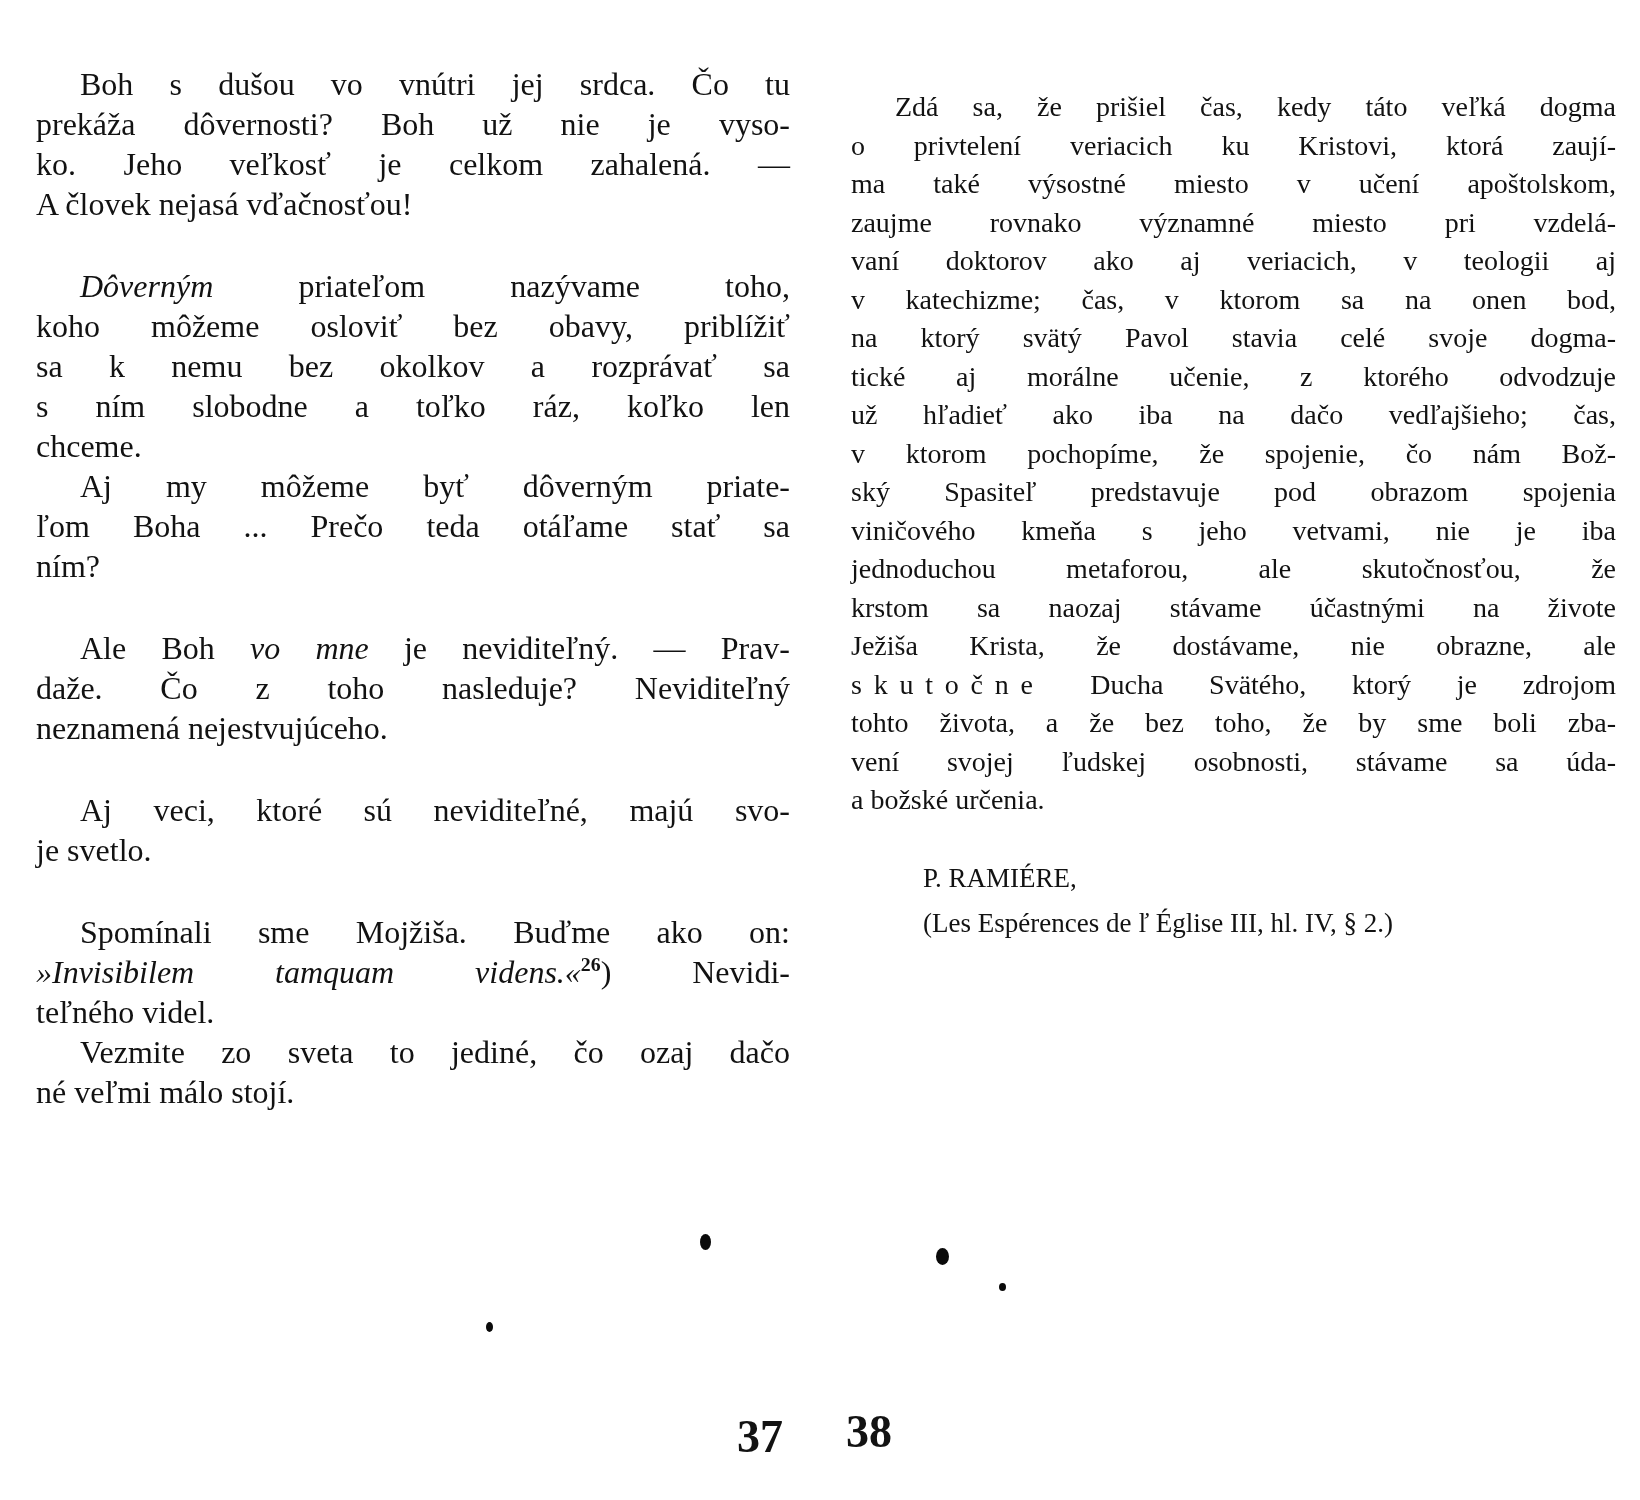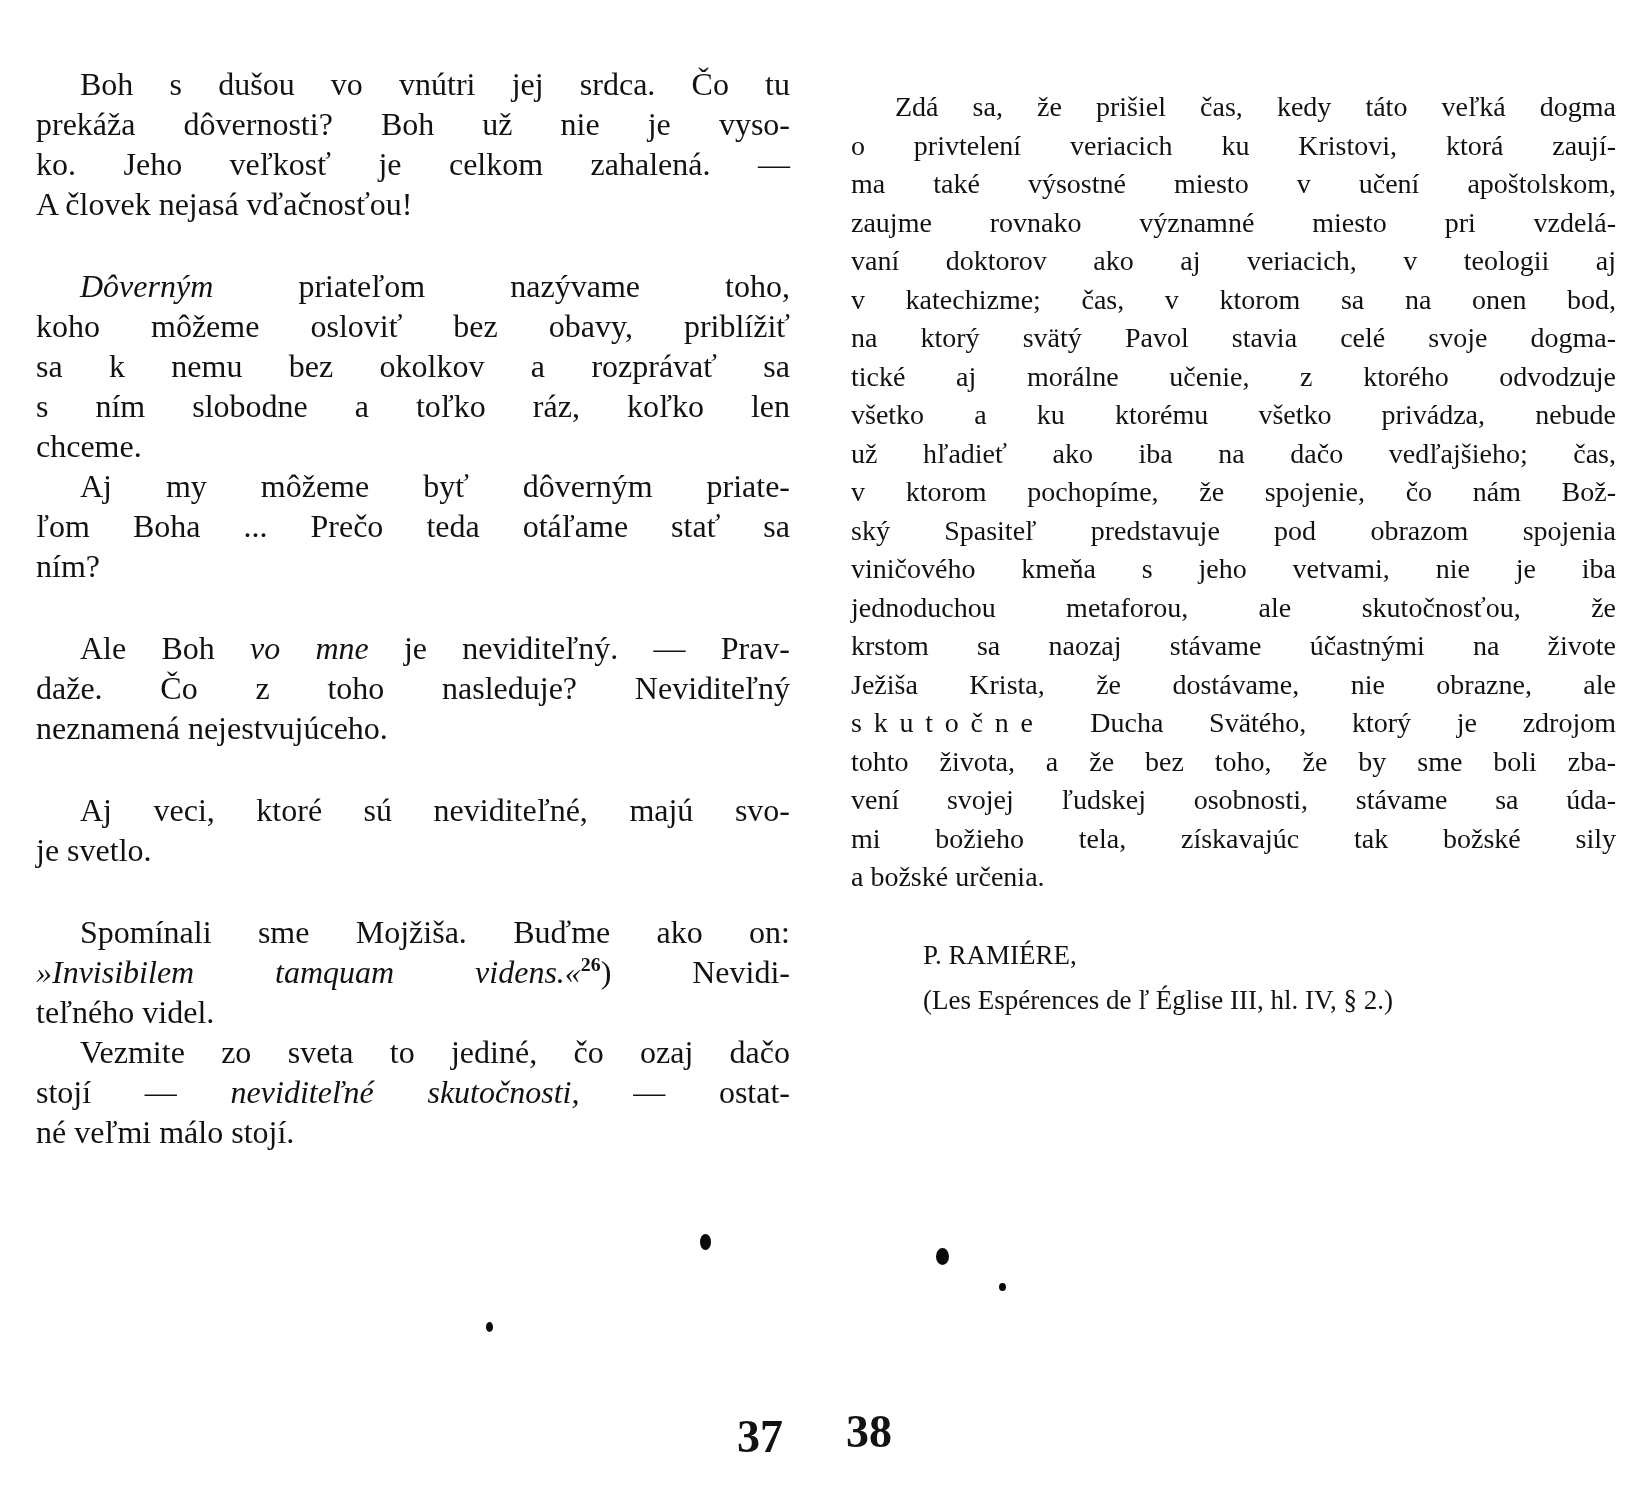--- a/index.html
+++ b/index.html
@@ -59,46 +59,43 @@
       <div class="line last"><span>ním?</span></div>
       <div class="line gap indent"><span>Ale Boh </span><span class="italic">vo mne</span><span> je neviditeľný. — Prav-</span></div>
       <div class="line"><span>daže. Čo z toho nasleduje? Neviditeľný</span></div>
       <div class="line last"><span>neznamená nejestvujúceho.</span></div>
       <div class="line gap indent"><span>Aj veci, ktoré sú neviditeľné, majú svo-</span></div>
       <div class="line last"><span>je svetlo.</span></div>
       <div class="line gap indent"><span>Spomínali sme Mojžiša. Buďme ako on:</span></div>
       <div class="line"><span class="italic">»Invisibilem tamquam videns.«</span><span class="sup">26</span><span>) Nevidi-</span></div>
       <div class="line last"><span>teľného videl.</span></div>
       <div class="line indent"><span>Vezmite zo sveta to jediné, čo ozaj dačo</span></div>
-      <div class="line"><span>stojí — </span><span class="italic">neviditeľné skutočnosti,</span><span> — ostat-</span></div>
       <div class="line last"><span>né veľmi málo stojí.</span></div>
     </div>
 
   <div class="column right-column">
 
   <div class="line indent"><span>Zdá sa, že prišiel čas, kedy táto veľká dogma</span></div>
       <div class="line"><span>o privtelení veriacich ku Kristovi, ktorá zaují-</span></div>
       <div class="line"><span>ma také výsostné miesto v učení apoštolskom,</span></div>
       <div class="line"><span>zaujme rovnako významné miesto pri vzdelá-</span></div>
       <div class="line"><span>vaní doktorov ako aj veriacich, v teologii aj</span></div>
       <div class="line"><span>v katechizme; čas, v ktorom sa na onen bod,</span></div>
       <div class="line"><span>na ktorý svätý Pavol stavia celé svoje dogma-</span></div>
       <div class="line"><span>tické aj morálne učenie, z ktorého odvodzuje</span></div>
-      <div class="line"><span>všetko a ku ktorému všetko privádza, nebude</span></div>
       <div class="line"><span>už hľadieť ako iba na dačo vedľajšieho; čas,</span></div>
       <div class="line"><span>v ktorom pochopíme, že spojenie, čo nám Bož-</span></div>
       <div class="line"><span>ský Spasiteľ predstavuje pod obrazom spojenia</span></div>
       <div class="line"><span>viničového kmeňa s jeho vetvami, nie je iba</span></div>
       <div class="line"><span>jednoduchou metaforou, ale skutočnosťou, že</span></div>
       <div class="line"><span>krstom sa naozaj stávame účastnými na živote</span></div>
       <div class="line"><span>Ježiša Krista, že dostávame, nie obrazne, ale</span></div>
       <div class="line"><span class="spaced">skutočne</span><span> Ducha Svätého, ktorý je zdrojom</span></div>
       <div class="line"><span>tohto života, a že bez toho, že by sme boli zba-</span></div>
       <div class="line"><span>vení svojej ľudskej osobnosti, stávame sa úda-</span></div>
-      <div class="line"><span>mi božieho tela, získavajúc tak božské sily</span></div>
       <div class="line last"><span>a božské určenia.</span></div>
       <div class="attribution">
         <div class="attr-line">P. RAMIÉRE,</div>
         <div class="attr-line">(Les Espérences de ľ Église III, hl. IV, § 2.)</div>
       </div>
     </div>
 
   <div class="page-number left">37</div>
 
   <div class="page-number right">38</div>

